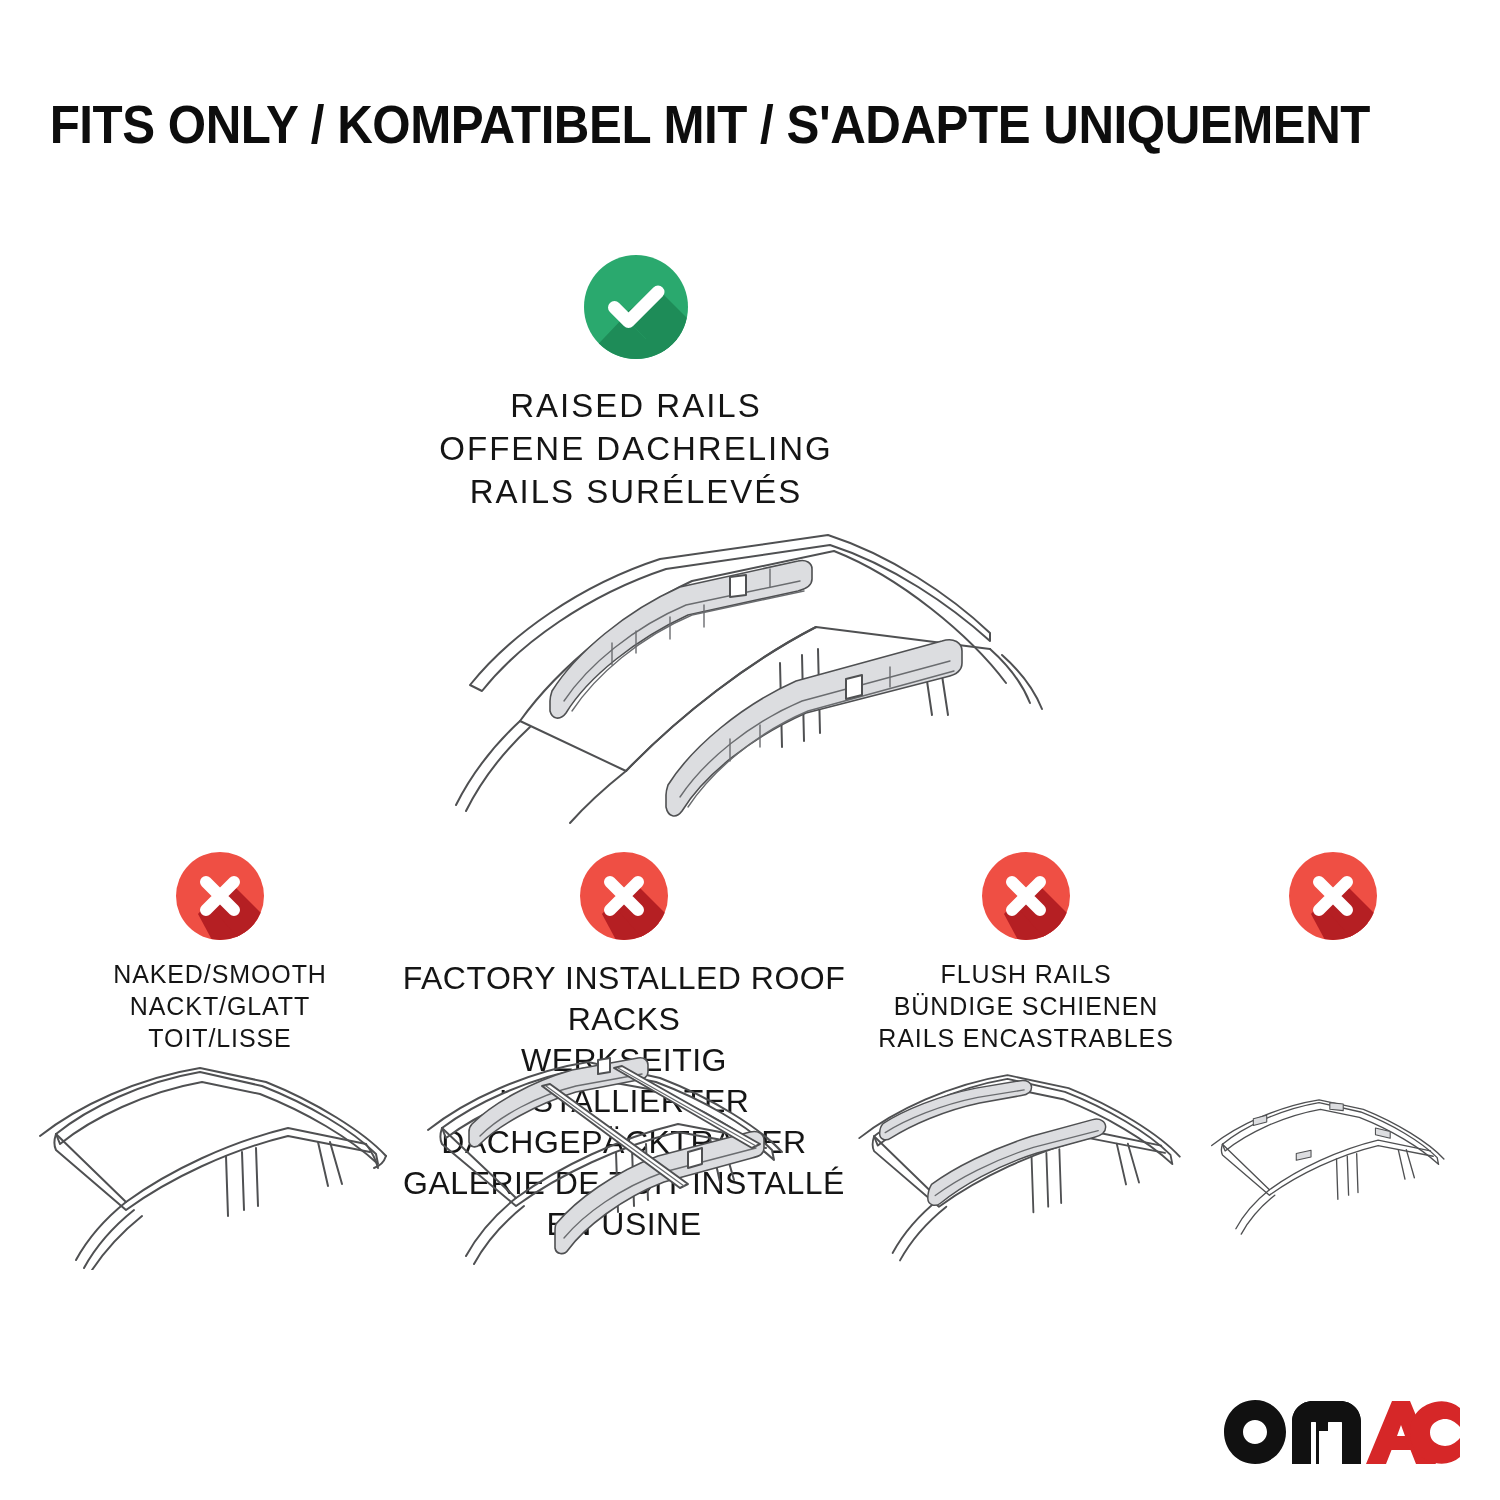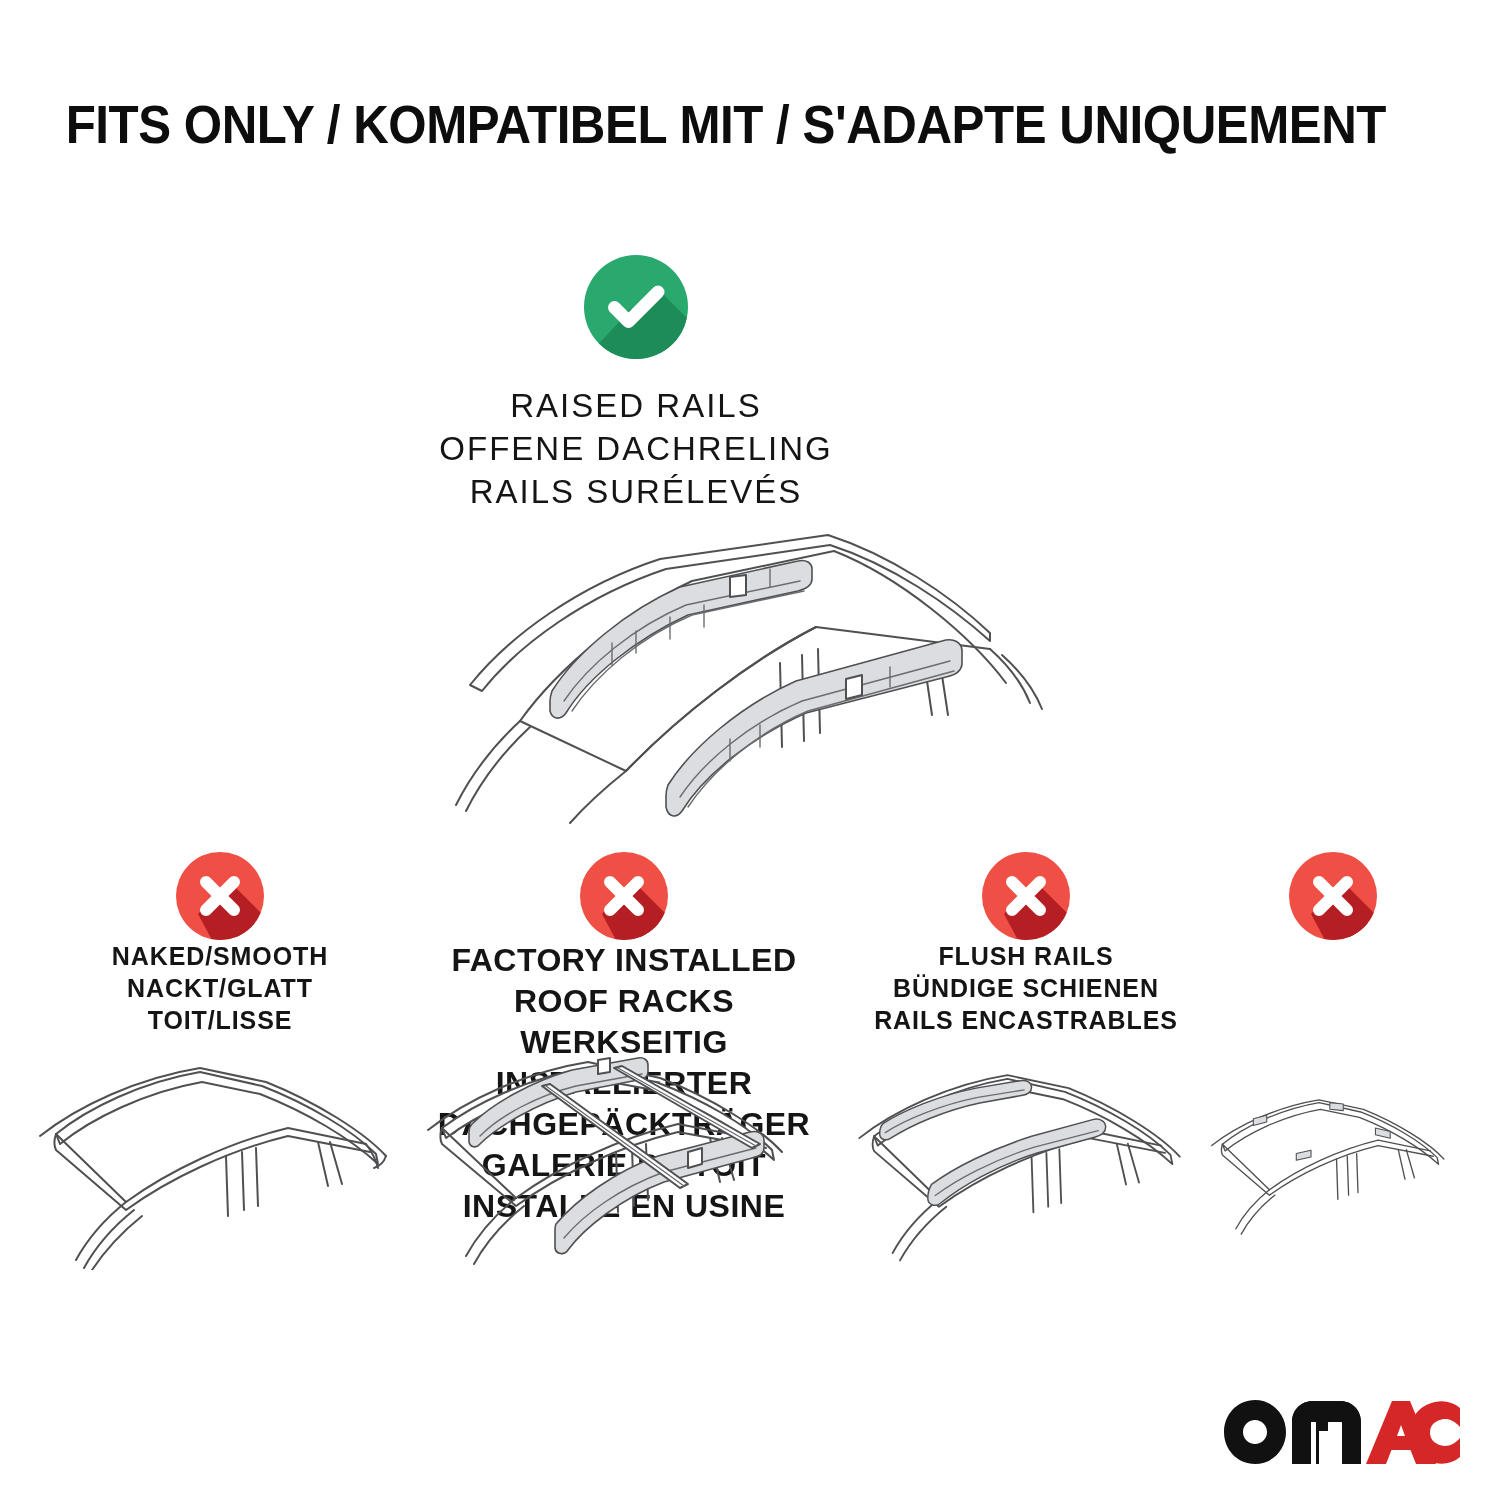--- a/index.html
+++ b/index.html
@@ -14,21 +14,21 @@
     position: relative;
     overflow: hidden;
     font-family: "Liberation Sans", "DejaVu Sans", sans-serif;
     color: #111111;
     -webkit-font-smoothing: antialiased;
   }
 
   
   .header {
     position: absolute;
-    left: 16px;
+    left: 0;
     top: 98px;
     width: 1328px;
     text-align: center;
   }
   .header-title {
     display: inline-block;
     font-size: 53px;
     font-weight: 700;
     letter-spacing: -0.5px;
     line-height: 1;
@@ -104,22 +104,23 @@
     text-align: center;
   }
   .col-0 { left: 30px;   width: 380px; }
   .col-1 { left: 400px;  width: 448px; }
   .col-2 { left: 850px;  width: 352px; }
   .col-3 { left: 1205px; width: 255px; }
 
   .col .badge { width: 88px; height: 88px; }
 
   .col-label {
+    margin-top: 18px;
     font-size: 25px;
-    font-weight: 700;
+    font-weight: 400;
     letter-spacing: 0.9px;
     line-height: 1.28;
     color: #151515;
     white-space: pre-line;
   }
   .col-1 .col-label { font-size: 32px; letter-spacing: 0.5px; }
 
   .col-figure {
     position: absolute;
     left: 0;

